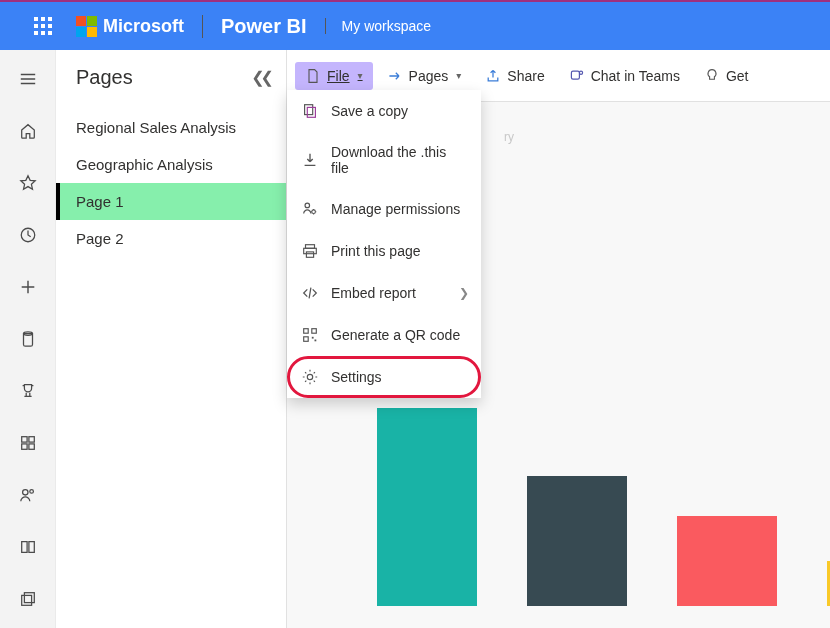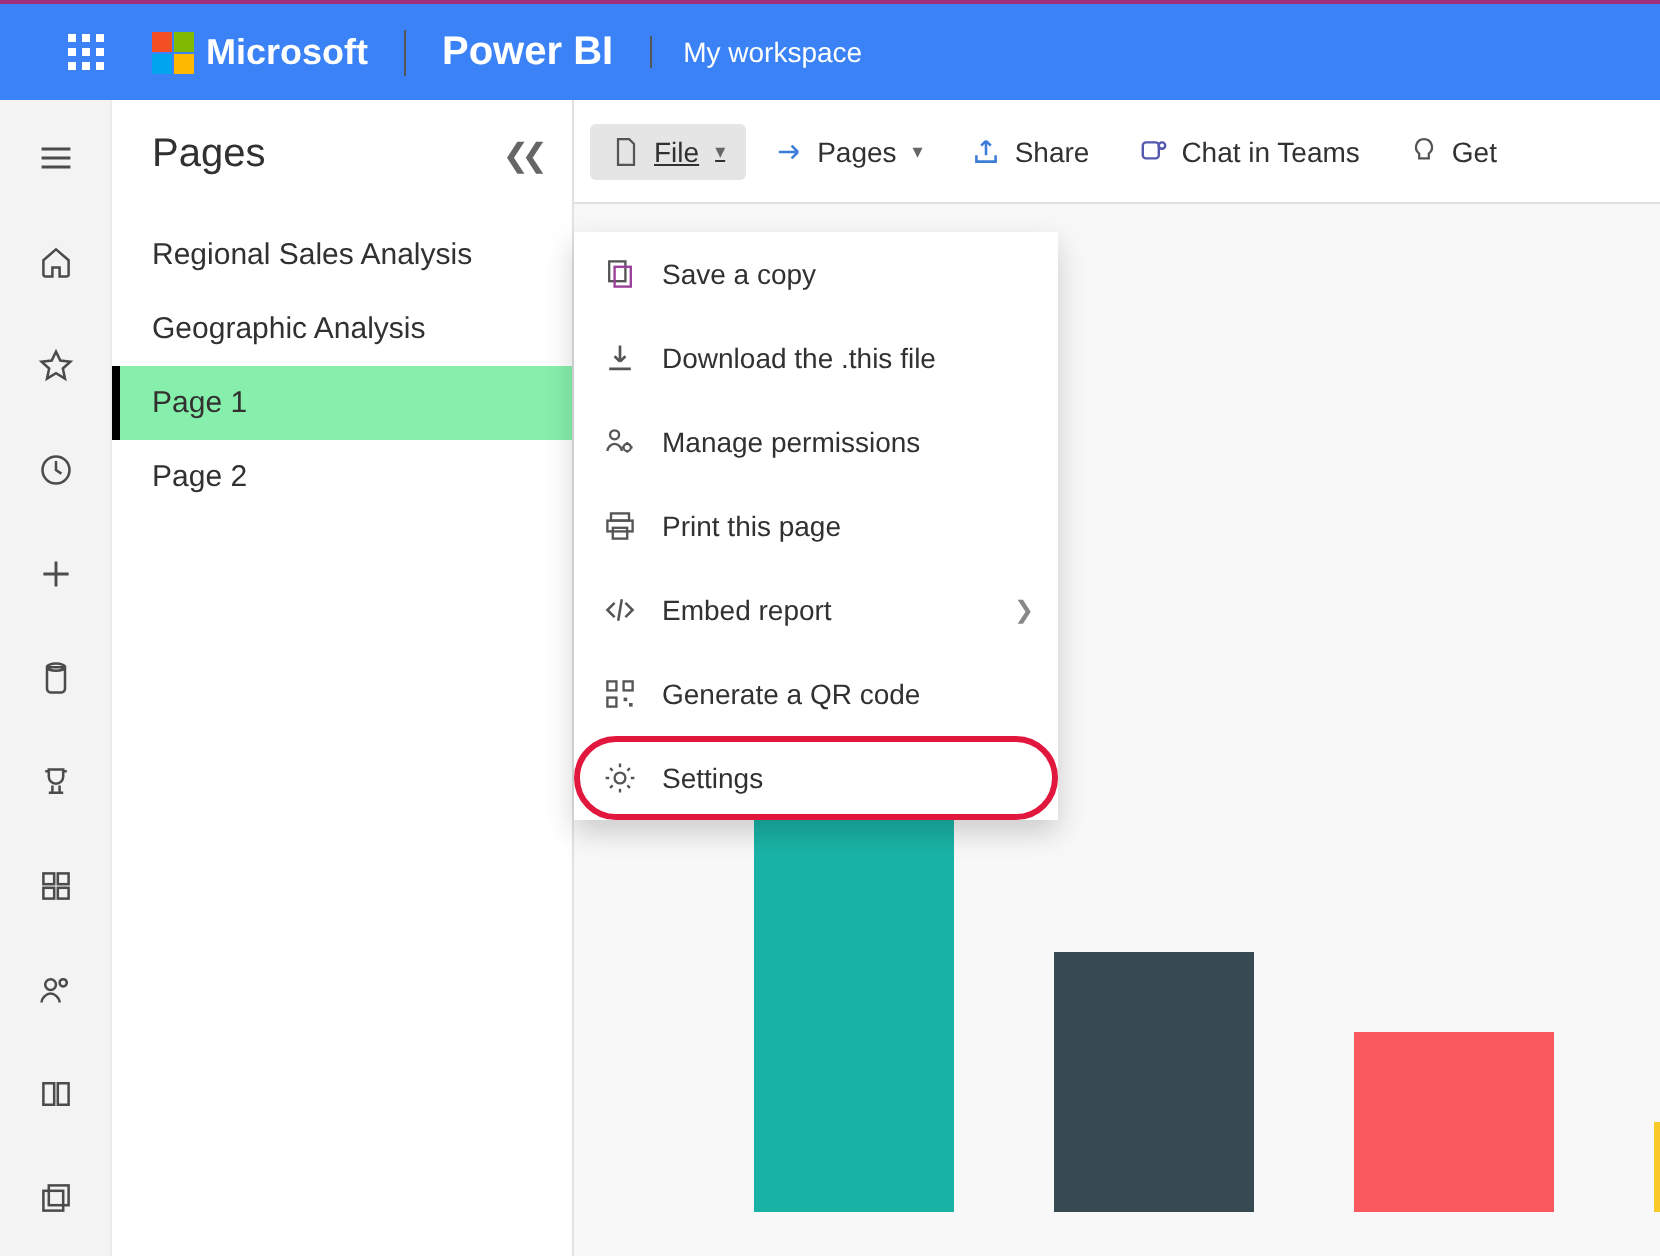--- a/index.html
+++ b/index.html
@@ -57,33 +57,33 @@
     .content-col { flex:1; position:relative; }
     .toolbar {
       height:52px;
       display:flex; align-items:center;
       gap:4px;
       padding:0 8px;
       border-bottom:1px solid #e1e1e1;
       background:#fff;
     }
     .tb-item { display:flex; align-items:center; gap:6px; padding:6px 10px; border-radius:3px; cursor:pointer; font-size:14px; color:#323130;}
-    .tb-item.active { background:#e5e5e5;text-decoration:underline; }
+    .tb-item.active { background:#c4b5fd;text-decoration:underline; }
     .tb-item svg { width:16px; height:16px; }
     .chev { font-size:10px; color:#666; margin-left:2px;}
 
     .canvas { position:relative; background:#f8f8f8; height:calc(100% - 52px); }
     .bar-area { position:absolute; bottom:22px; left:90px; display:flex; align-items:flex-end; gap:50px; }
     .bar { width:100px; }
     .faded-text { position:absolute; top:28px; right:316px; color:#c8c8c8; font-size:12px; }
 
     .dropdown {
       position:absolute;
-      top:66px; left:0;
-      width:242px;
+      top:40px; left:0;
+      width:194px;
       background:#fff;
       box-shadow:0 6px 14px rgba(0,0,0,0.18);
       z-index:50;
     }
     .dd-item { display:flex; align-items:center; gap:12px; padding:12px 14px; font-size:14px; cursor:pointer; color:#323130; position:relative;}
     .dd-item.highlighted { outline:3px solid #e2173e; outline-offset:-3px;border-radius:21px; }
     .dd-item .sub-arrow { position:absolute; right:12px; color:#888; font-size:12px;}
     .dd-item svg { width:18px; height:18px; flex-shrink:0; }
   </style>
 </head>

